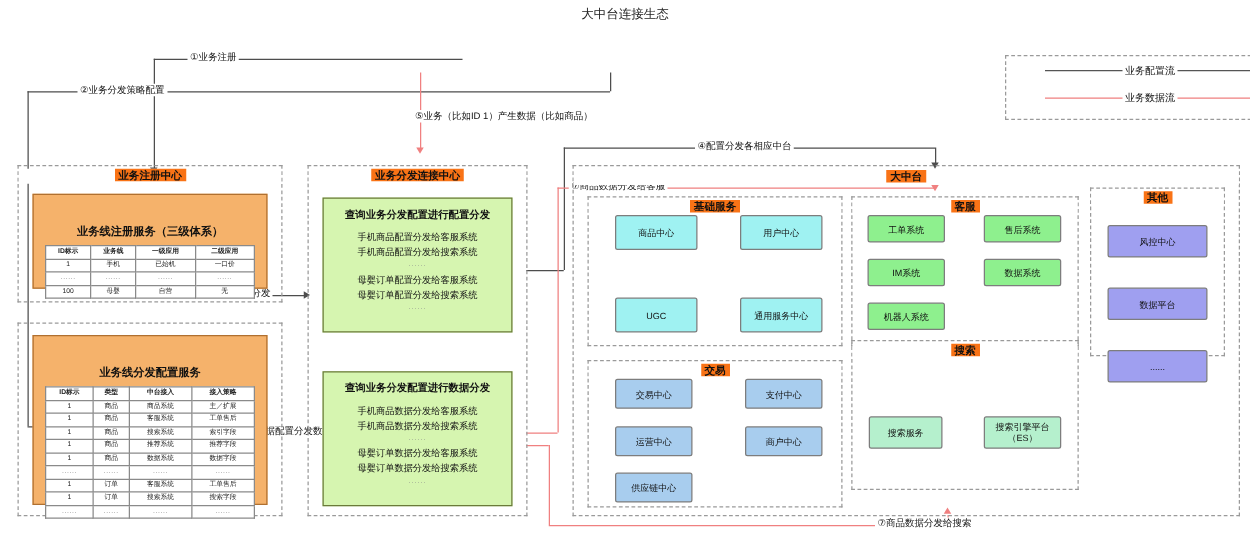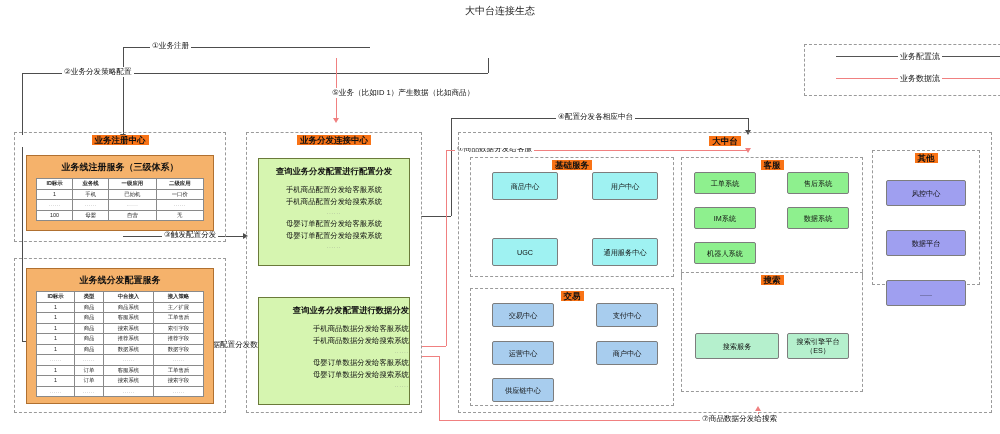--- a/index.html
+++ b/index.html
@@ -25,21 +25,21 @@
   .dash{border:1px dashed #9a9a9a;background:transparent;}
   .dash-lbl{position:absolute;top:2px;left:0;width:100%;text-align:center;font-size:8.5px;font-weight:bold;color:#111;background:#fff;}
   .dash-lbl span{background:#f97316;padding:0 3px;}
 
   
   .orange{
     background:#f5b26b;border:1.3px solid #b07030;
   }
   .orange .hd{
     text-align:center;font-size:9px;font-weight:bold;color:#111;
-    padding:5px 0 4px;
+    padding:23px 0 4px;
   }
   table.tbl{border-collapse:collapse;width:calc(100% - 18px);margin:0 9px 7px;background:#fff;}
   table.tbl td,table.tbl th{
     border:1px solid #8a8a8a;font-size:5.4px;text-align:center;
     padding:0;height:9.5px;line-height:9.5px;color:#222;font-weight:normal;
   }
   table.tbl th{font-weight:bold;background:#fff;font-size:5.4px;}
   table.tbl td.dots{color:#888;letter-spacing:0.5px;}
 
   
@@ -272,21 +272,21 @@
   <div class="abs green" style="left:258px;top:158px;width:152px;height:108px;">
     <div class="hd">查询业务分发配置进行配置分发</div>
     <div class="ln">手机商品配置分发给客服系统</div>
     <div class="ln">手机商品配置分发给搜索系统</div>
     <div class="dots">......</div>
     <div class="ln">母婴订单配置分发给客服系统</div>
     <div class="ln">母婴订单配置分发给搜索系统</div>
     <div class="dots">......</div>
   </div>
 
-  <div class="abs green" style="left:258px;top:297px;width:152px;height:108px;align-items:flex-end;">
+  <div class="abs green" style="left:258px;top:297px;width:152px;height:108px;">
     <div class="hd">查询业务分发配置进行数据分发</div>
     <div class="ln">手机商品数据分发给客服系统</div>
     <div class="ln">手机商品数据分发给搜索系统</div>
     <div class="dots">......</div>
     <div class="ln">母婴订单数据分发给客服系统</div>
     <div class="ln">母婴订单数据分发给搜索系统</div>
     <div class="dots">......</div>
   </div>
 
   <div class="abs dash" style="left:458px;top:132px;width:534px;height:281px;">
@@ -334,17 +334,17 @@
   <div class="abs node n-blue" style="left:596px;top:303px;width:62px;height:24px;">支付中心</div>
   <div class="abs node n-blue" style="left:492px;top:341px;width:62px;height:24px;">运营中心</div>
   <div class="abs node n-blue" style="left:596px;top:341px;width:62px;height:24px;">商户中心</div>
   <div class="abs node n-blue" style="left:492px;top:378px;width:62px;height:24px;">供应链中心</div>
 
   <div class="abs dash" style="left:681px;top:272px;width:182px;height:120px;">
     <div class="dash-lbl">
       <span>搜索</span>
     </div>
   </div>
-  <div class="abs node n-mint" style="left:695px;top:333px;width:84px;height:26px;">搜索服务</div>
+  <div class="abs node n-mint" style="left:695px;top:333px;width:59px;height:26px;">搜索服务</div>
   <div class="abs node n-mint" style="left:787px;top:333px;width:62px;height:26px;white-space:pre-line;">搜索引擎平台
 （ES）</div>
 
 </div>
 
 </body></html>

